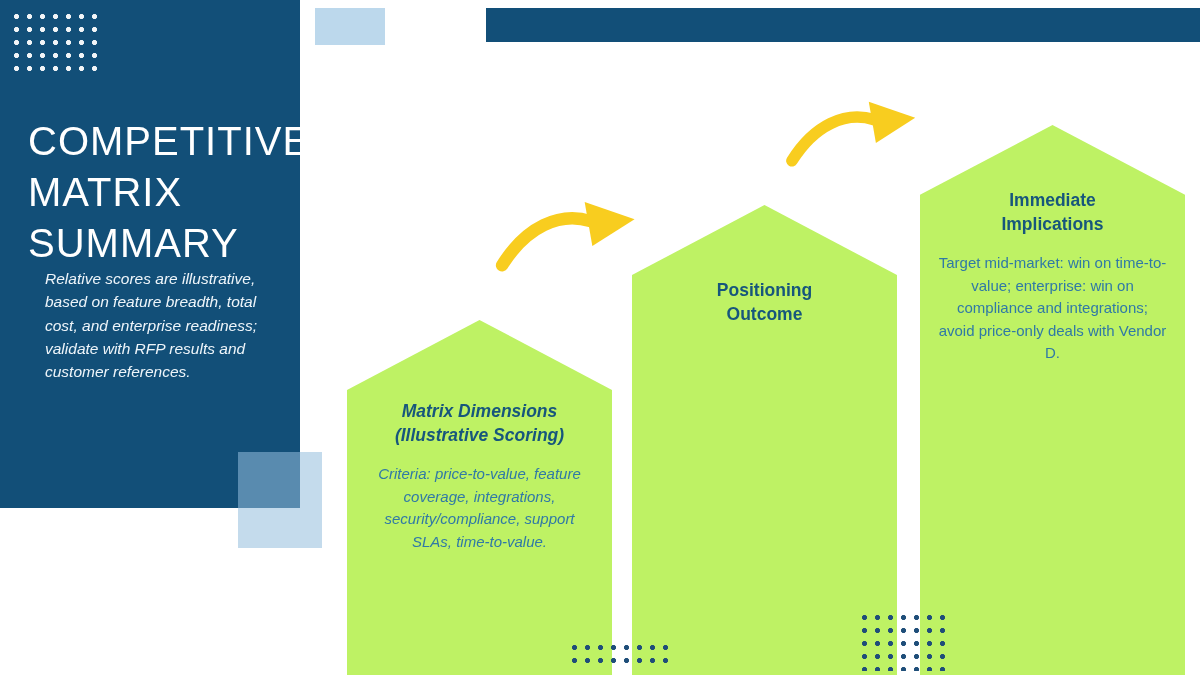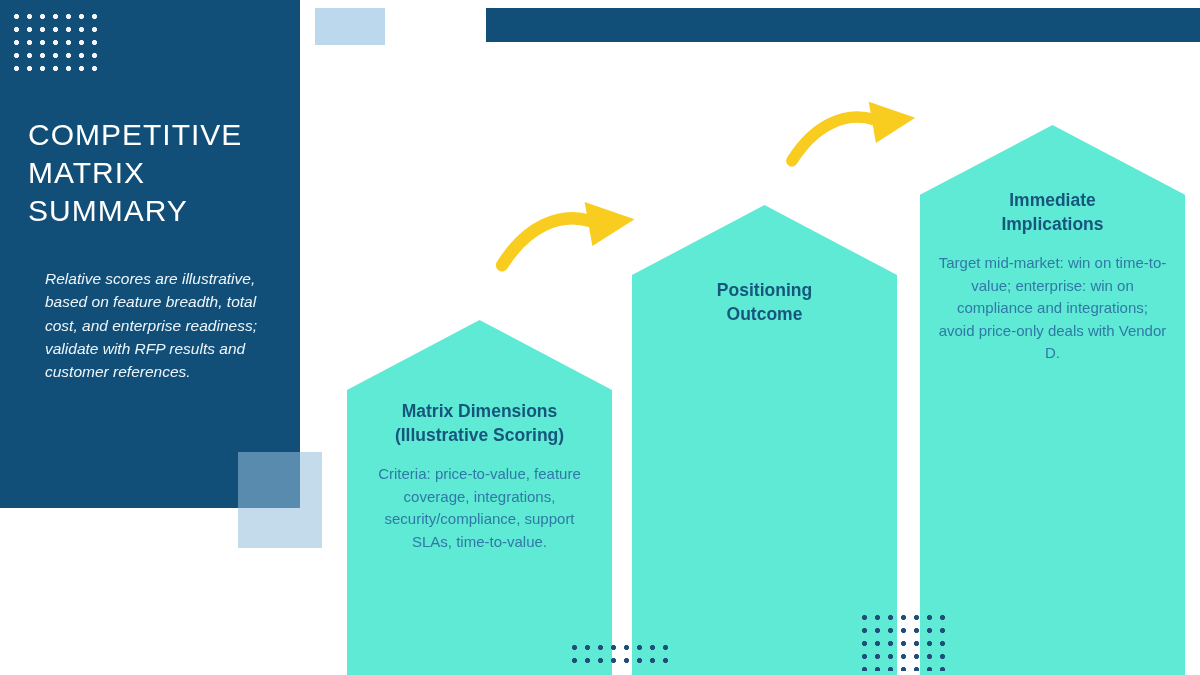--- a/index.html
+++ b/index.html
@@ -5,45 +5,45 @@
   html,body { margin:0; padding:0; background:#888; }
   .slide {
     position:relative; width:1200px; height:675px; margin:0 auto;
     background:#ffffff; overflow:hidden;
     font-family:"Liberation Sans", sans-serif;
   }
   
   .left-panel { position:absolute; left:0; top:0; width:300px; height:508px; background:#124f78; }
   .slide-title {
     position:absolute; left:28px; top:116px; width:252px; margin:0;
-    color:#ffffff; font-size:30px; line-height:1.27; font-weight:400; letter-spacing:1px;
+    color:#ffffff; font-size:40px; line-height:1.27; font-weight:400; letter-spacing:1px;
   }
   .slide-note {
     position:absolute; left:36px; top:258px; width:248px; margin:9px;
     color:#eef5fa; font-size:15.5px; line-height:1.5; font-style:italic;
   }
   
   .topbar  { position:absolute; left:486px; top:8px; width:714px; height:34px; background:#124f78; }
   .sq-top  { position:absolute; left:315px; top:8px;  width:70px; height:37px; background:#bcd8ec; }
   .sq-mid  { position:absolute; left:238px; top:452px; width:84px; height:96px; background:rgba(148,190,220,0.55); }
   
   .dots {
     position:absolute;
     background-image: radial-gradient(circle, currentColor 2.2px, transparent 2.9px);
     background-size: 13px 13px;
   }
   .dots-white    { color:rgba(255,255,255,0.95); left:10px; top:10px; width:92px; height:66px; }
   .dots-navy-a   { color:#1f4e79; left:568px; top:641px; width:101px; height:28px; z-index:6; }
   .dots-navy-b   { color:#1f4e79; left:858px; top:611px; width:92px;  height:60px; z-index:6; }
   
   .card {
-    position:absolute; background:#5eead4; box-sizing:border-box; z-index:2;
+    position:absolute; background:#bef264; box-sizing:border-box; z-index:2;
   }
   .card-1 { left:347px; top:320px; width:265px; height:355px; padding-top:80px;
-            clip-path:polygon(50% 0,100% 19.7%,100% 100%,0 100%,0 19.7%); }
+            clip-path:polygon(50% 0,100% 19.7%,100% 100%,0 100%,0 19.7%);font-style:italic; }
   .card-2 { left:632px; top:205px; width:265px; height:470px; padding-top:74px;
             clip-path:polygon(50% 0,100% 14.9%,100% 100%,0 100%,0 14.9%); }
   .card-3 { left:920px; top:125px; width:265px; height:550px; padding-top:64px;
             clip-path:polygon(50% 0,100% 12.7%,100% 100%,0 100%,0 12.7%); }
   .card-title {
     font-weight:bold; color:#17567c; text-align:center; margin:0 auto;
     font-size:17.5px; line-height:1.35;
   }
   .card-1 .card-title { width:200px; }
   .card-2 .card-title { width:140px; }

